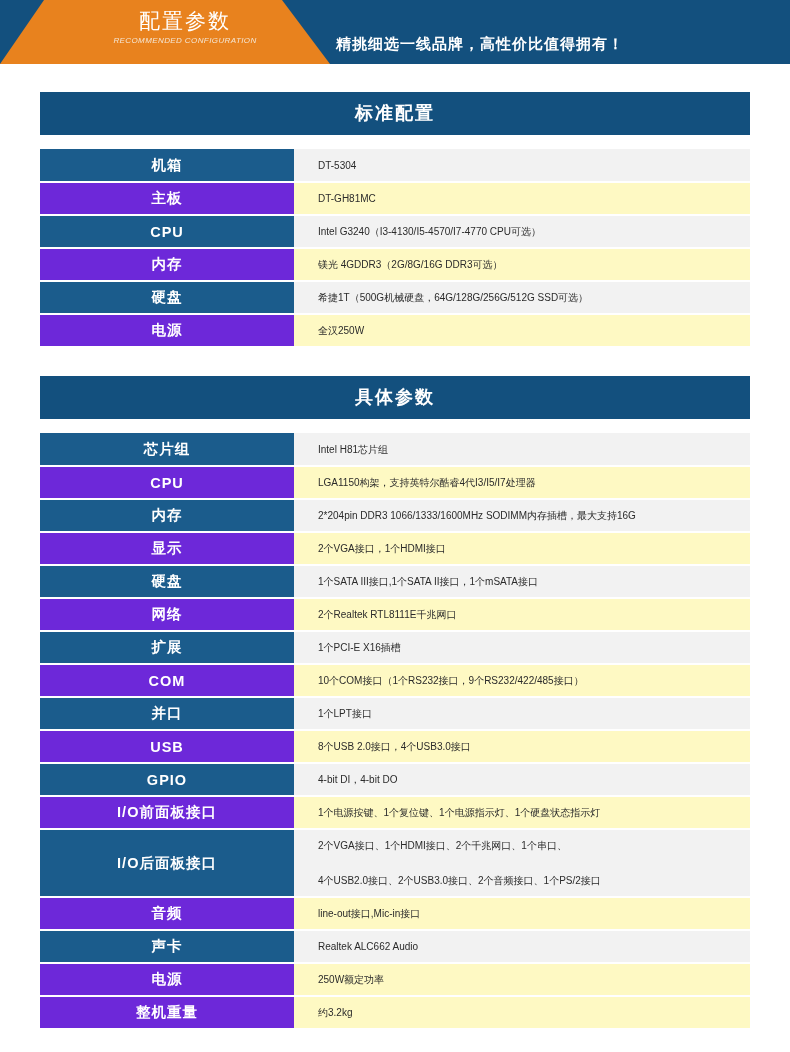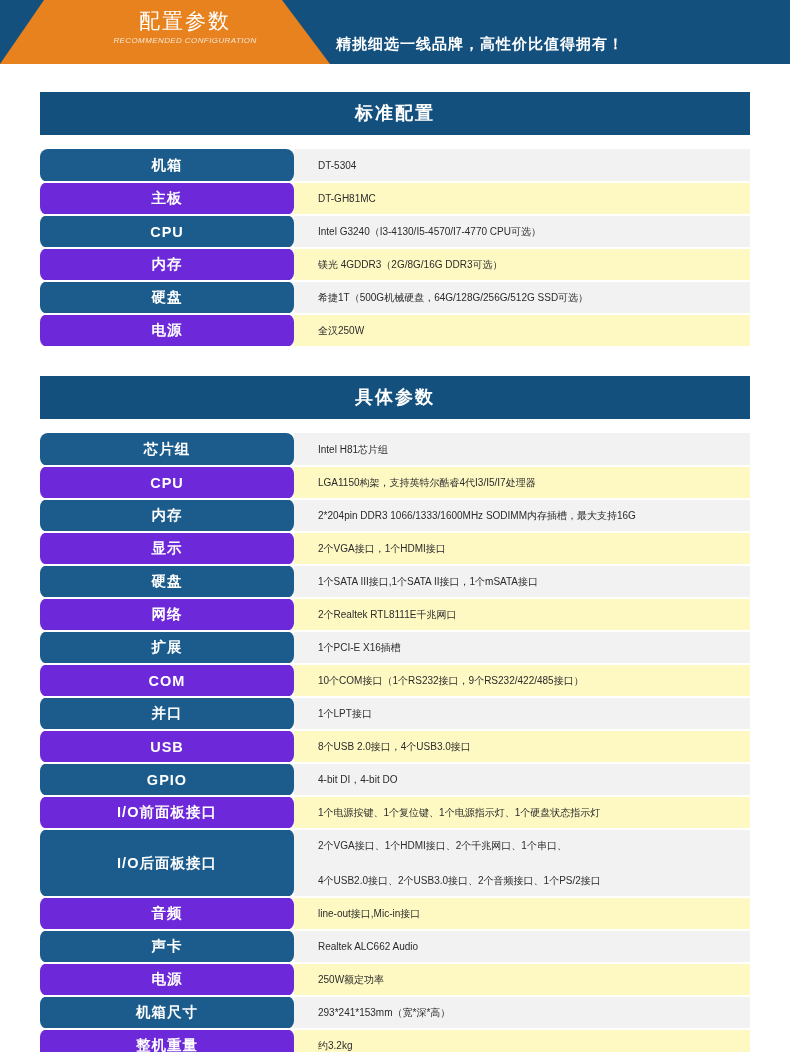--- a/index.html
+++ b/index.html
@@ -100,21 +100,20 @@
   td.k {
     width: 254px;
     background: #1b5c8c;
     color: #ffffff;
     text-align: center;
     font-size: 14.5px;
     font-weight: bold;
     letter-spacing: 1px;
     height: 33px;
     border-bottom: 2px solid #ffffff;
-    border-radius: 8px;
   }
   td.k.alt {
     background: #6d28d9;
     color: #ffffff;
   }
   td.v {
     background: #f2f2f2;
     color: #2b2b2b;
     font-size: 10px;
     padding: 6px 24px;
@@ -246,24 +245,20 @@
         </tr>
         <tr>
           <td class="k">声卡</td>
           <td class="v">Realtek ALC662 Audio</td>
         </tr>
         <tr>
           <td class="k alt">电源</td>
           <td class="v alt">250W额定功率</td>
         </tr>
         <tr>
-          <td class="k">机箱尺寸</td>
-          <td class="v">293*241*153mm（宽*深*高）</td>
-        </tr>
-        <tr>
           <td class="k alt">整机重量</td>
           <td class="v alt">约3.2kg</td>
         </tr>
       </tbody>
     </table>
   </div>
 
 </div>
 
 </body></html>

